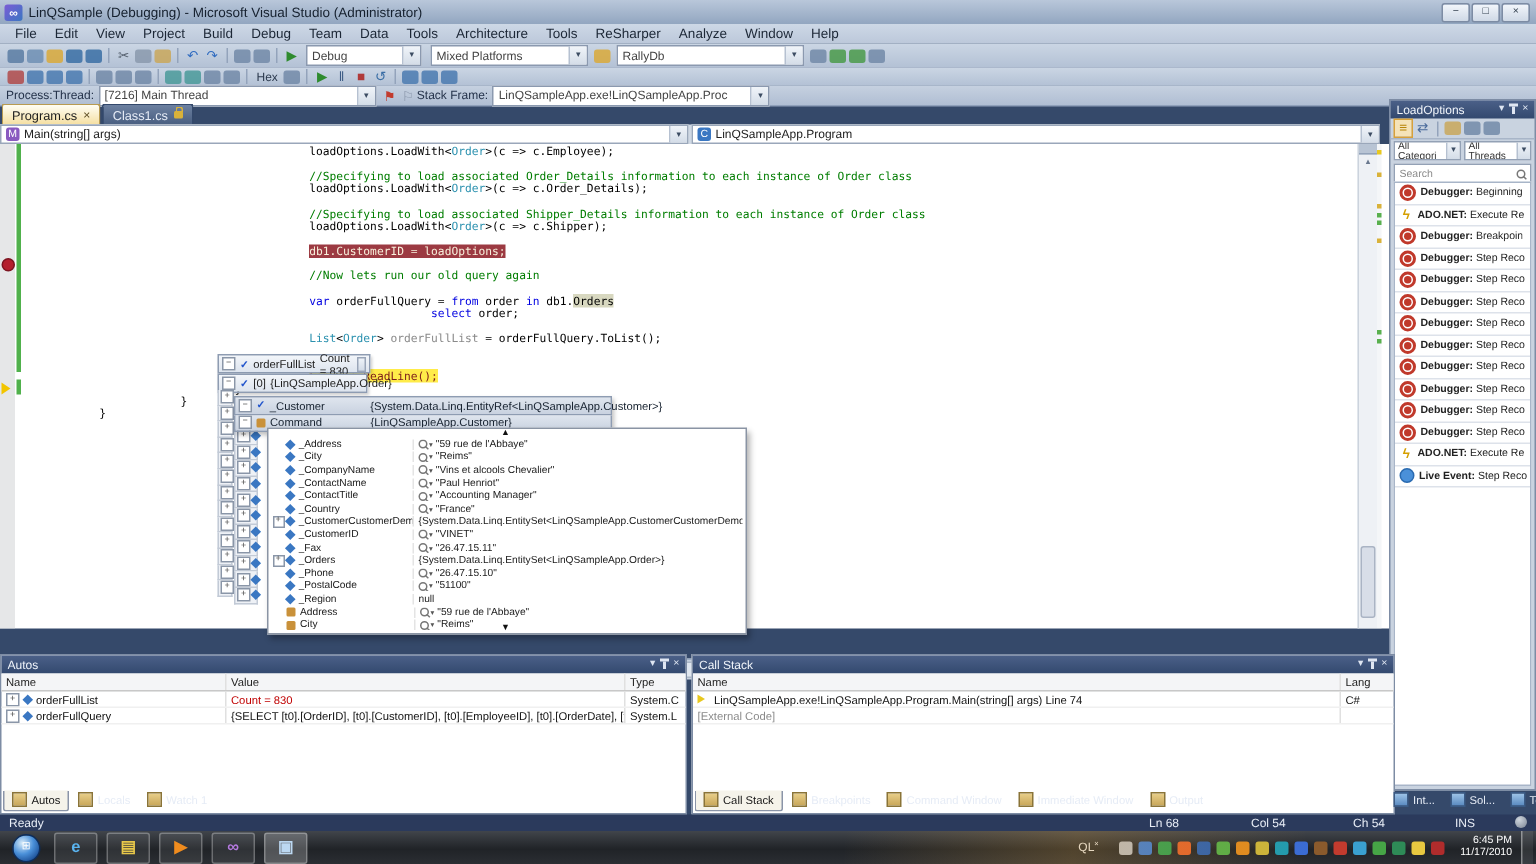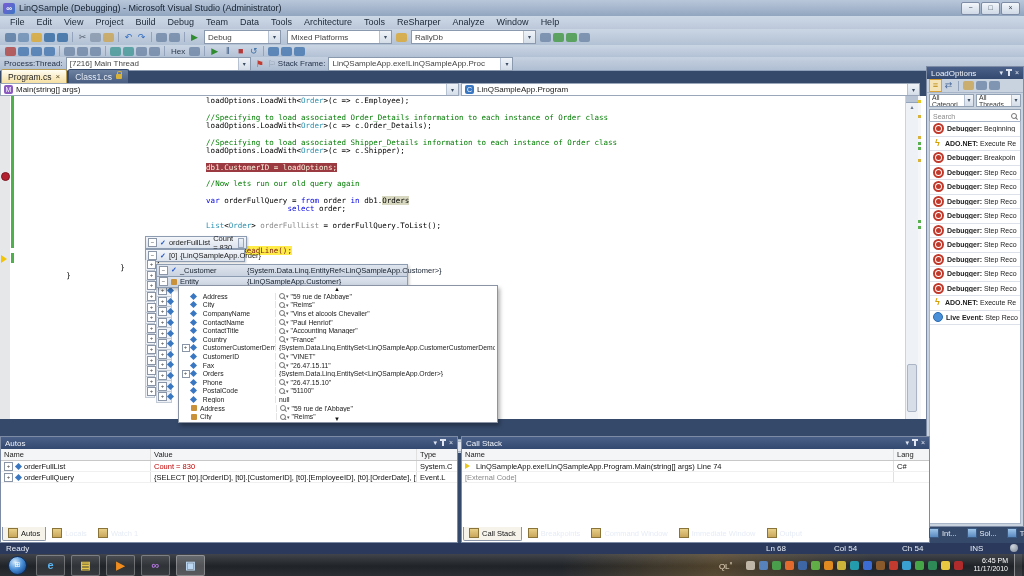--- a/index.html
+++ b/index.html
@@ -514,21 +514,21 @@
   <div class="t3" style="left:156px;top:264px;width:252px">
       <div class="t3row">
         <span class="pbox">−</span>
         <span class="chk">✓</span>
         <span class="t3n">_Customer</span>
         <span class="t3v">{System.Data.Linq.EntityRef&lt;LinQSampleApp.Customer&gt;}</span>
       </div>
       <div class="t3row">
         <span class="pbox">−</span>
         <span class="picon prop"></span>
-        <span class="t3n">Entity</span>
+        <span class="t3n">Command</span>
         <span class="t3v">{LinQSampleApp.Customer}</span>
       </div>
     </div>
 
   <div class="bigpopup">
     <span class="scrollcue" style="top:0">▲</span>
     <div class="props">
         <div class="prow">
           <span class="pex"></span>
           <span class="picon field"></span>
@@ -816,21 +816,21 @@
           <span class="gc v red">Count = 830</span>
           <span class="gc t">System.C</span>
         </div>
         <div class="grow">
           <span class="gc n">
             <span class="pbox">+</span>
             <span class="fdia"></span>
             <span>orderFullQuery</span>
           </span>
           <span class="gc v">{SELECT [t0].[OrderID], [t0].[CustomerID], [t0].[EmployeeID], [t0].[OrderDate], [t0].[RequiredDate],</span>
-          <span class="gc t">Event.L</span>
+          <span class="gc t">System.L</span>
         </div>
       </div>
   </div>
   <div class="ptabs a">
       <span class="ptab act">
         <span class="ptic"></span>
         <span>Autos</span>
       </span>
       <span class="ptab">
         <span class="ptic"></span>

